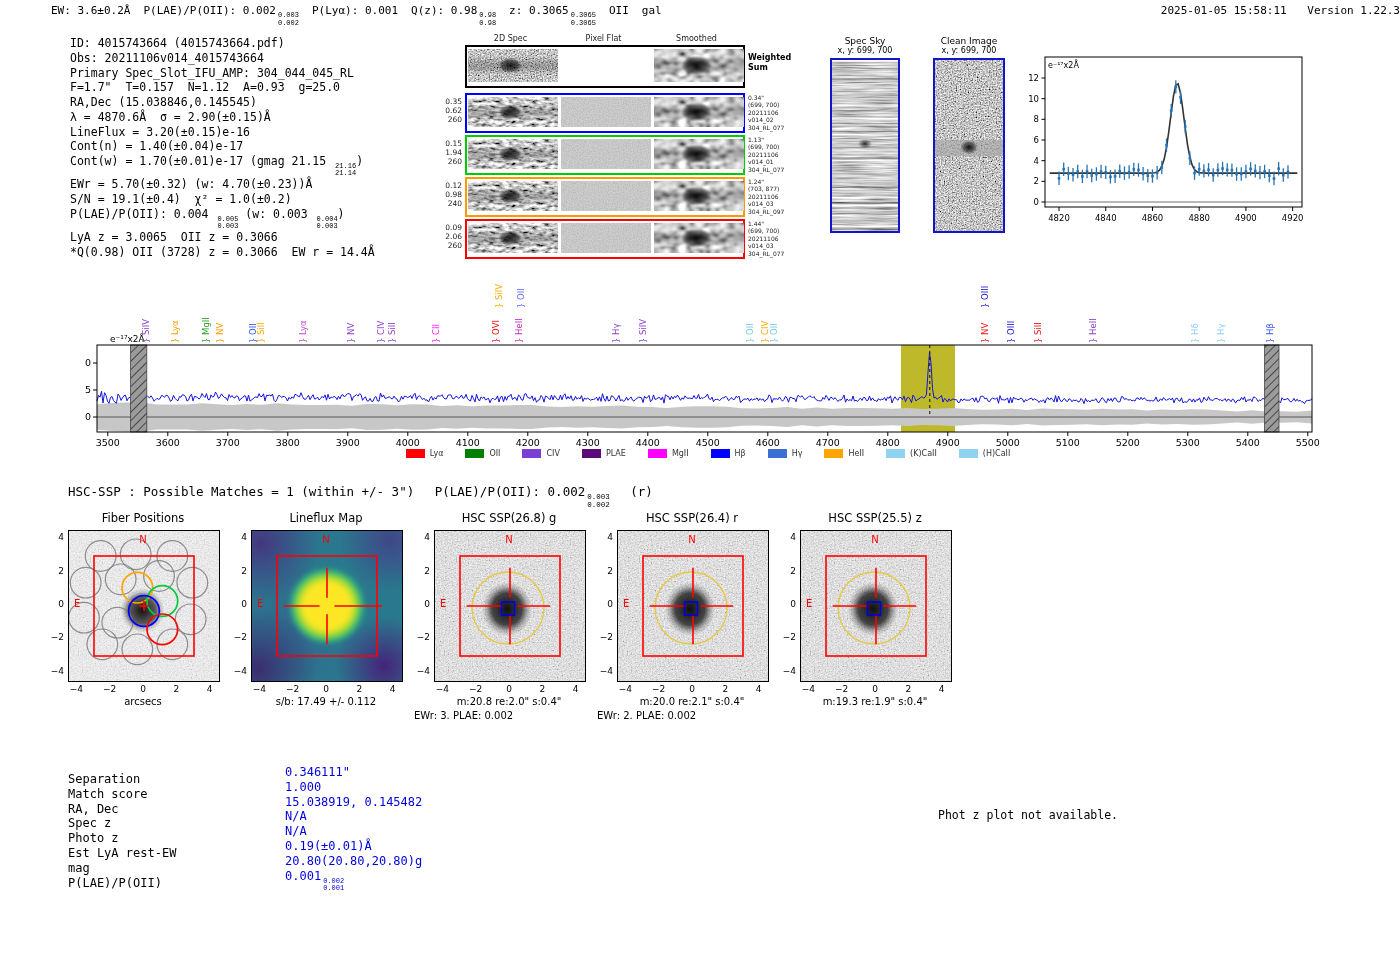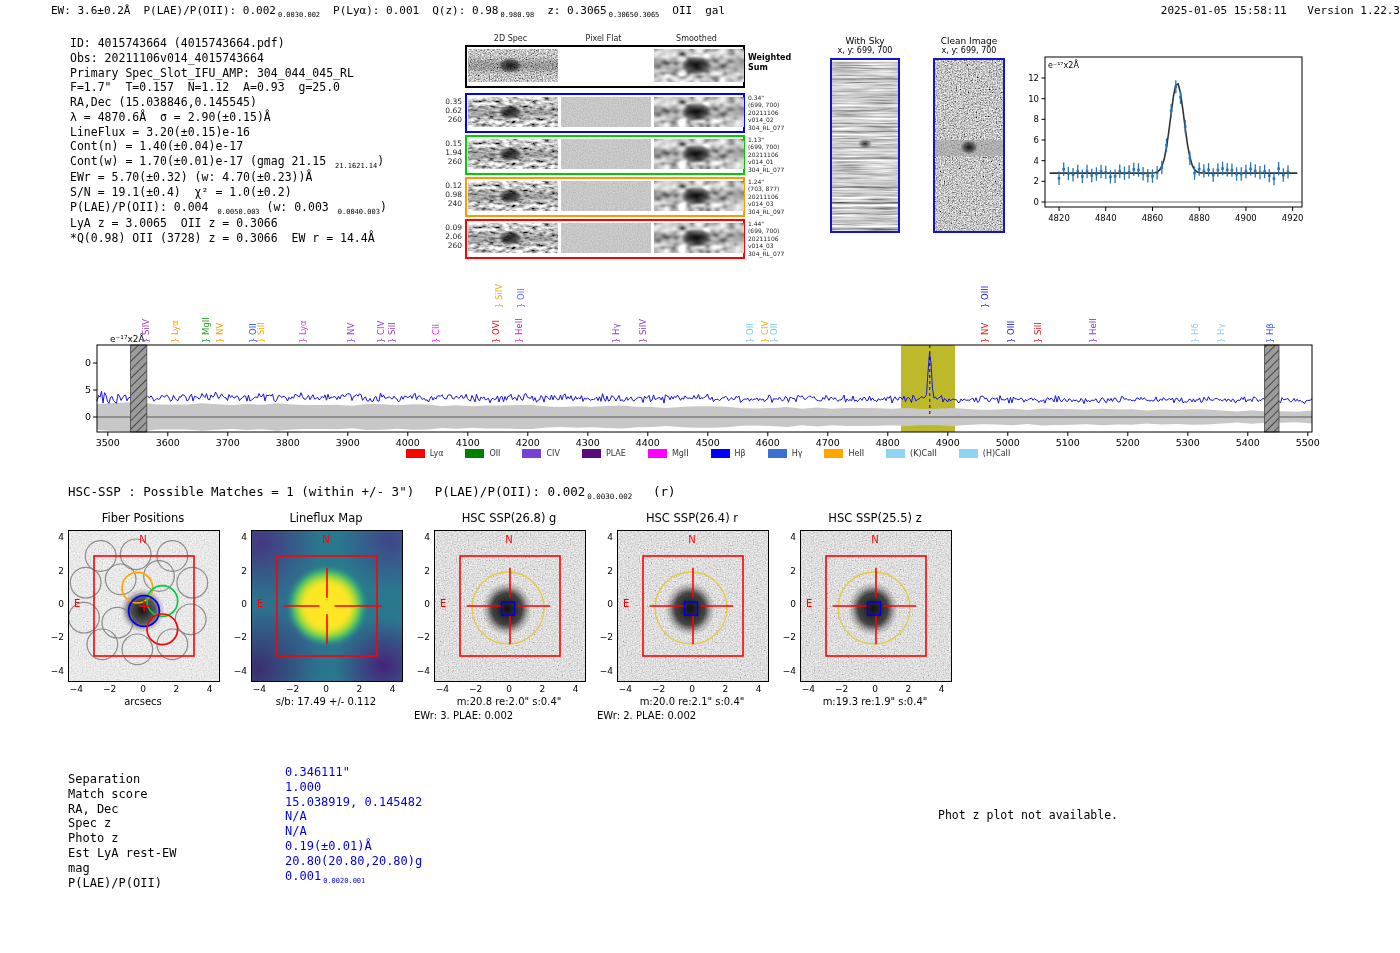--- a/index.html
+++ b/index.html
@@ -3,22 +3,22 @@
 <meta charset="utf-8">
 <style>
   html,body{margin:0;padding:0;background:#fff;}
   #canvas{position:relative;width:1400px;height:953px;background:#fff;overflow:hidden;
           font-family:"DejaVu Sans",sans-serif;color:#000;}
   
   #header-left{position:absolute;left:51px;top:4px;font:11px "DejaVu Sans Mono",monospace;white-space:pre;}
   #header-right{position:absolute;right:0;top:4px;font:11px "DejaVu Sans Mono",monospace;}
   #header-right span{margin-left:14px;}
   .seg{margin-right:13px;}
-  .stk{display:inline-flex;flex-direction:row;align-items:flex-start;font-size:7px;line-height:7.5px;
-       vertical-align:-3px;margin-left:2px;}
+  .stk{display:inline-flex;flex-direction:column;align-items:flex-start;font-size:7px;line-height:7.5px;
+       vertical-align:-3px;margin-left:2px;font-family:Liberation Mono, monospace;}
   
   #info{position:absolute;left:70px;top:36px;font:11.5px "DejaVu Sans Mono",monospace;line-height:14.75px;white-space:pre;}
   #info .stk{font-size:7px;line-height:7.2px;vertical-align:-3px;}
   
   #spec2d{position:absolute;left:465px;top:45px;width:280px;height:218px;padding-left:40px;}
   .colhead{position:absolute;top:-11px;width:91px;text-align:center;font:8px "DejaVu Sans",sans-serif;color:#222;}
   .s2row{position:absolute;left:0;width:280px;box-sizing:border-box;background:#fff;}
   .s2cell{position:absolute;top:2px;overflow:hidden;background:#bbb;}
   .s2cell svg{display:block;}
   .cellblob{position:absolute;inset:0;background:radial-gradient(ellipse 14px 9px at 47% 50%,rgba(0,0,0,.85),rgba(0,0,0,.45) 60%,transparent 85%);}
@@ -269,21 +269,21 @@
           <div>1.44"</div>
           <div>(699, 700)</div>
           <div>20211106</div>
           <div>v014_03</div>
           <div>304_RL_077</div>
         </div>
       </div>
   </div>
 
   <div class="skyp" style="left:830px;width:70px">
-    <div class="skyp-title">With Sky</div>
+    <div class="skyp-title">Spec Sky</div>
     <div class="skyp-sub">x, y: 699, 700</div>
     <div class="skyp-box" style="width:66px;height:171px">
       <svg width="66" height="171">
           <rect width="66" height="171" filter="url(#fStripe)"></rect>
         </svg>
       <div class="sky-blob"></div>
     </div>
   </div>
   <div class="skyp" style="left:933px;width:72px">
     <div class="skyp-title">Clean Image</div>

